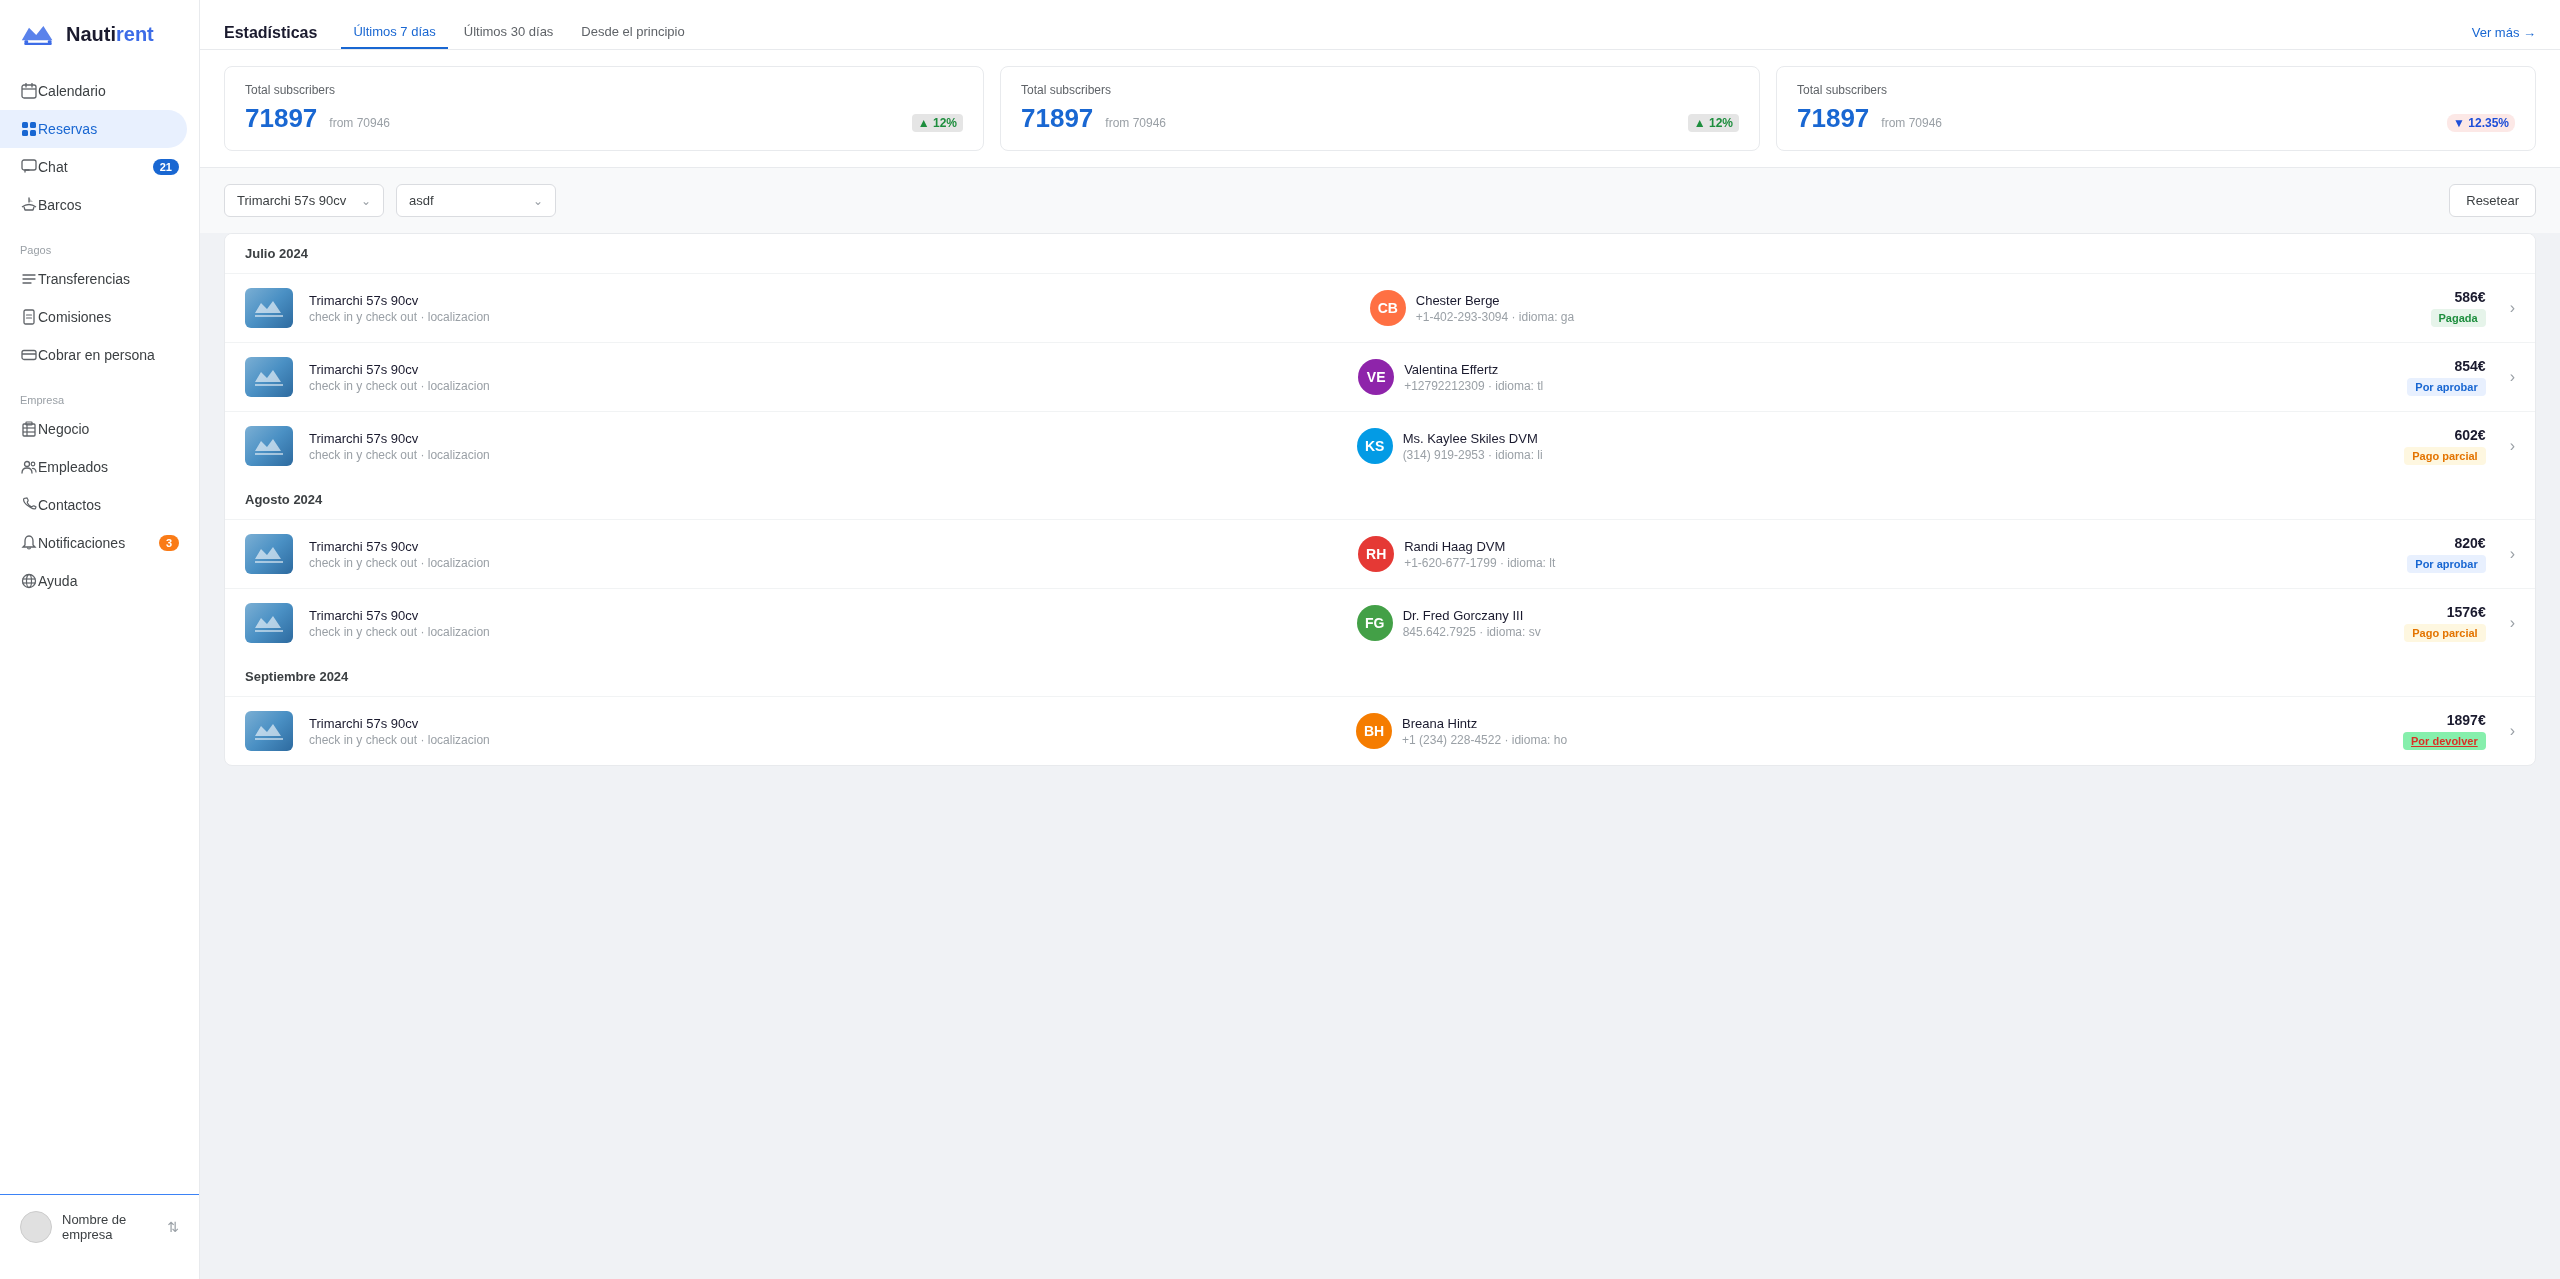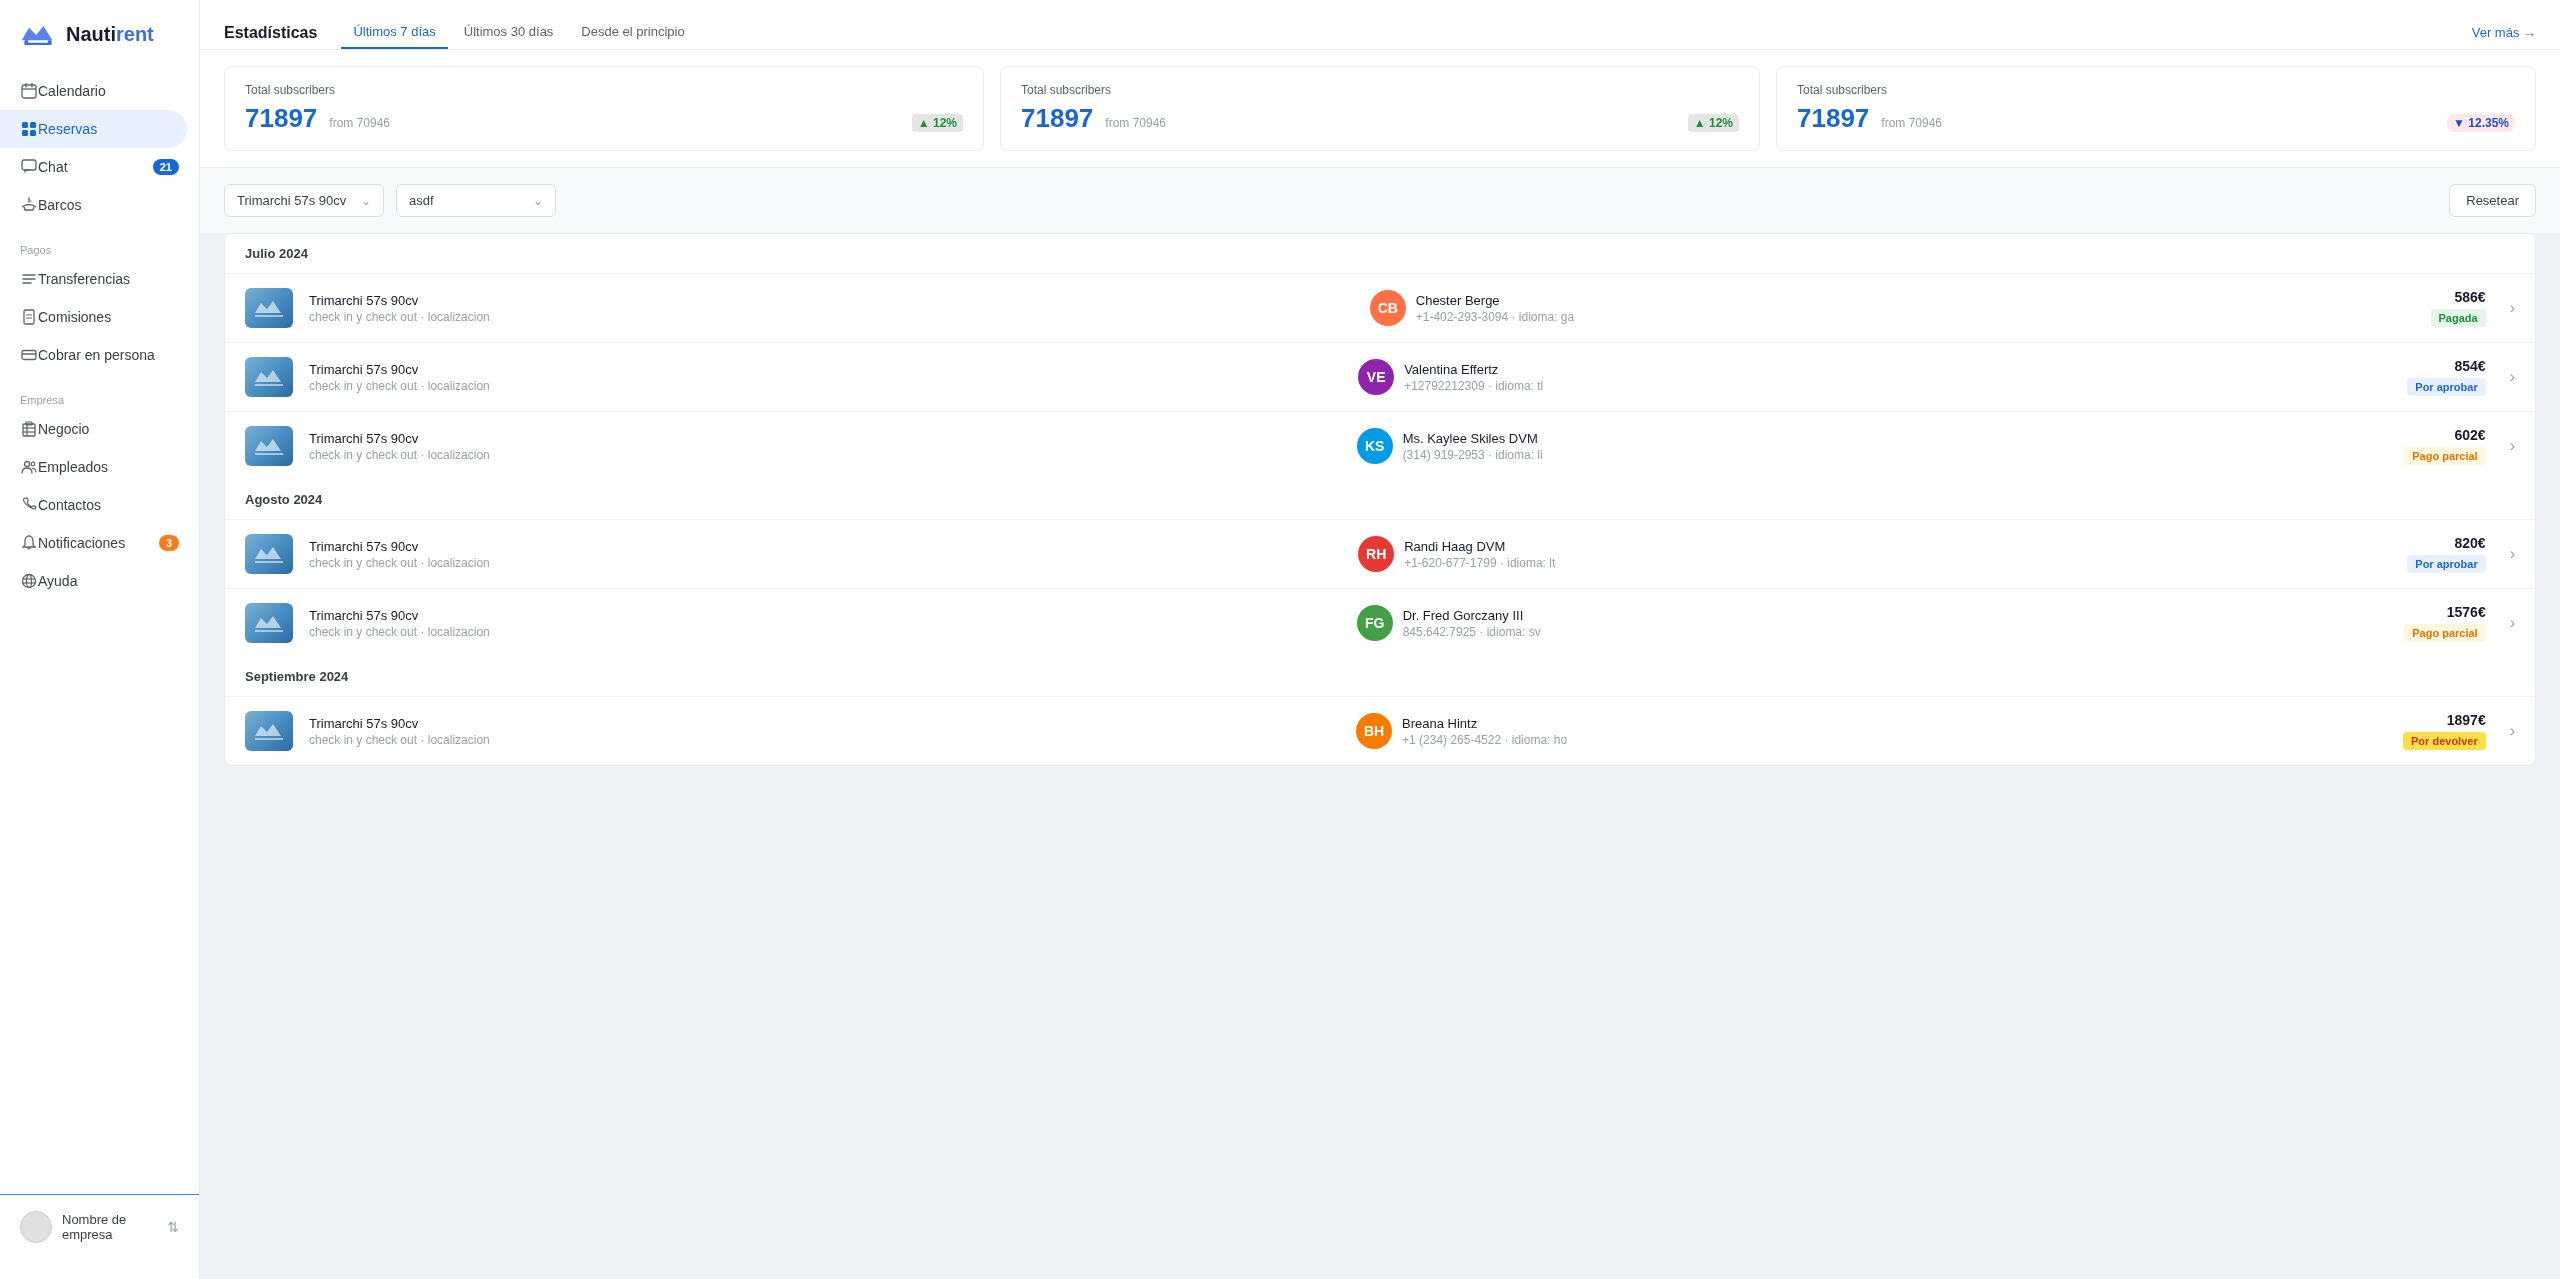--- a/index.html
+++ b/index.html
@@ -287,21 +287,21 @@
     .status-badge {
       font-size: 11px;
       font-weight: 600;
       padding: 3px 8px;
       border-radius: 4px;
       white-space: nowrap;
     }
     .status-badge.pagada { background: #e6f4ea; color: #1e8e3e; }
     .status-badge.por-aprobar { background: #e8f0fe; color: #1967d2; }
     .status-badge.pago-parcial { background: #fef7e0; color: #e37400; }
-    .status-badge.por-devolver { background: #fde047; color: #d93025; }
+    .status-badge.por-devolver { background: #86efac; color: #d93025; text-decoration: underline; }
     .chevron-right { color: #9aa0a6; font-size: 16px; margin-left: 8px; }
 
     
     .av-1 { background: #ff7043; }
     .av-2 { background: #8e24aa; }
     .av-3 { background: #039be5; }
     .av-4 { background: #e53935; }
     .av-5 { background: #43a047; }
     .av-6 { background: #f57c00; }
 
@@ -685,21 +685,21 @@
       <div class="boat-info">
         <div class="boat-name">Trimarchi 57s 90cv</div>
         <div class="boat-details">check in y check out · localizacion</div>
       </div>
       <div class="customer-info">
         <div class="customer-avatar av-6">
           <div class="customer-avatar-img">BH</div>
         </div>
         <div class="customer-text">
           <div class="customer-name">Breana Hintz</div>
-          <div class="customer-phone">+1 (234) 265-4522 · idioma: ho</div>
+          <div class="customer-phone">+1 (234) 228-4522 · idioma: ho</div>
         </div>
       </div>
       <div class="booking-amount-section">
         <span class="booking-amount">1897€</span>
         <span class="status-badge por-devolver">Por devolver</span>
       </div>
       <span class="chevron-right">›</span>
     </div>
         </div>
       </div>

